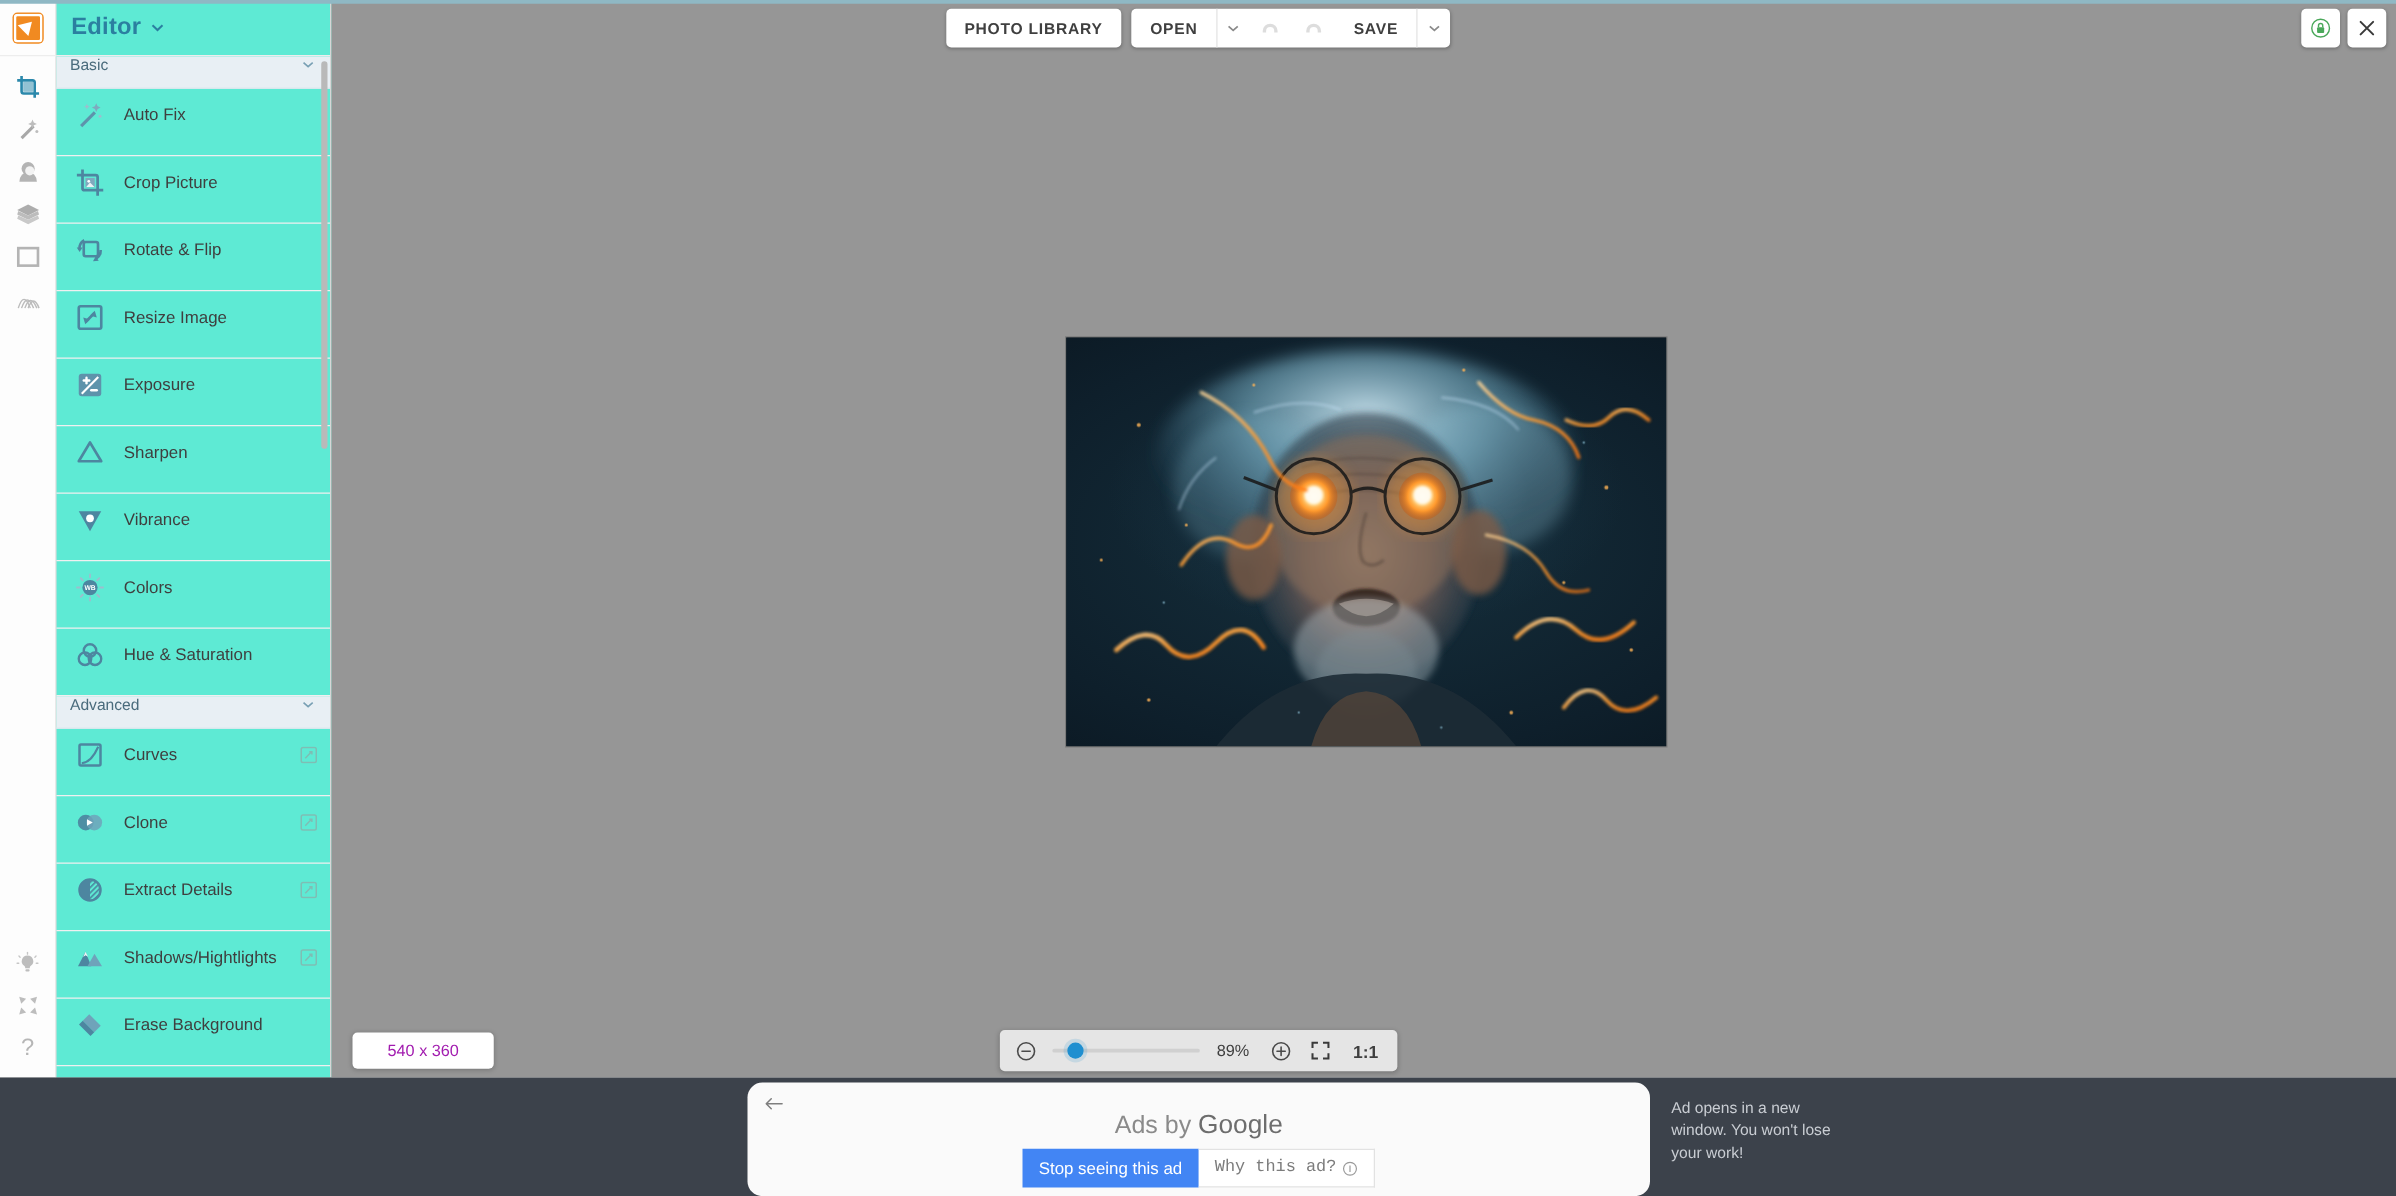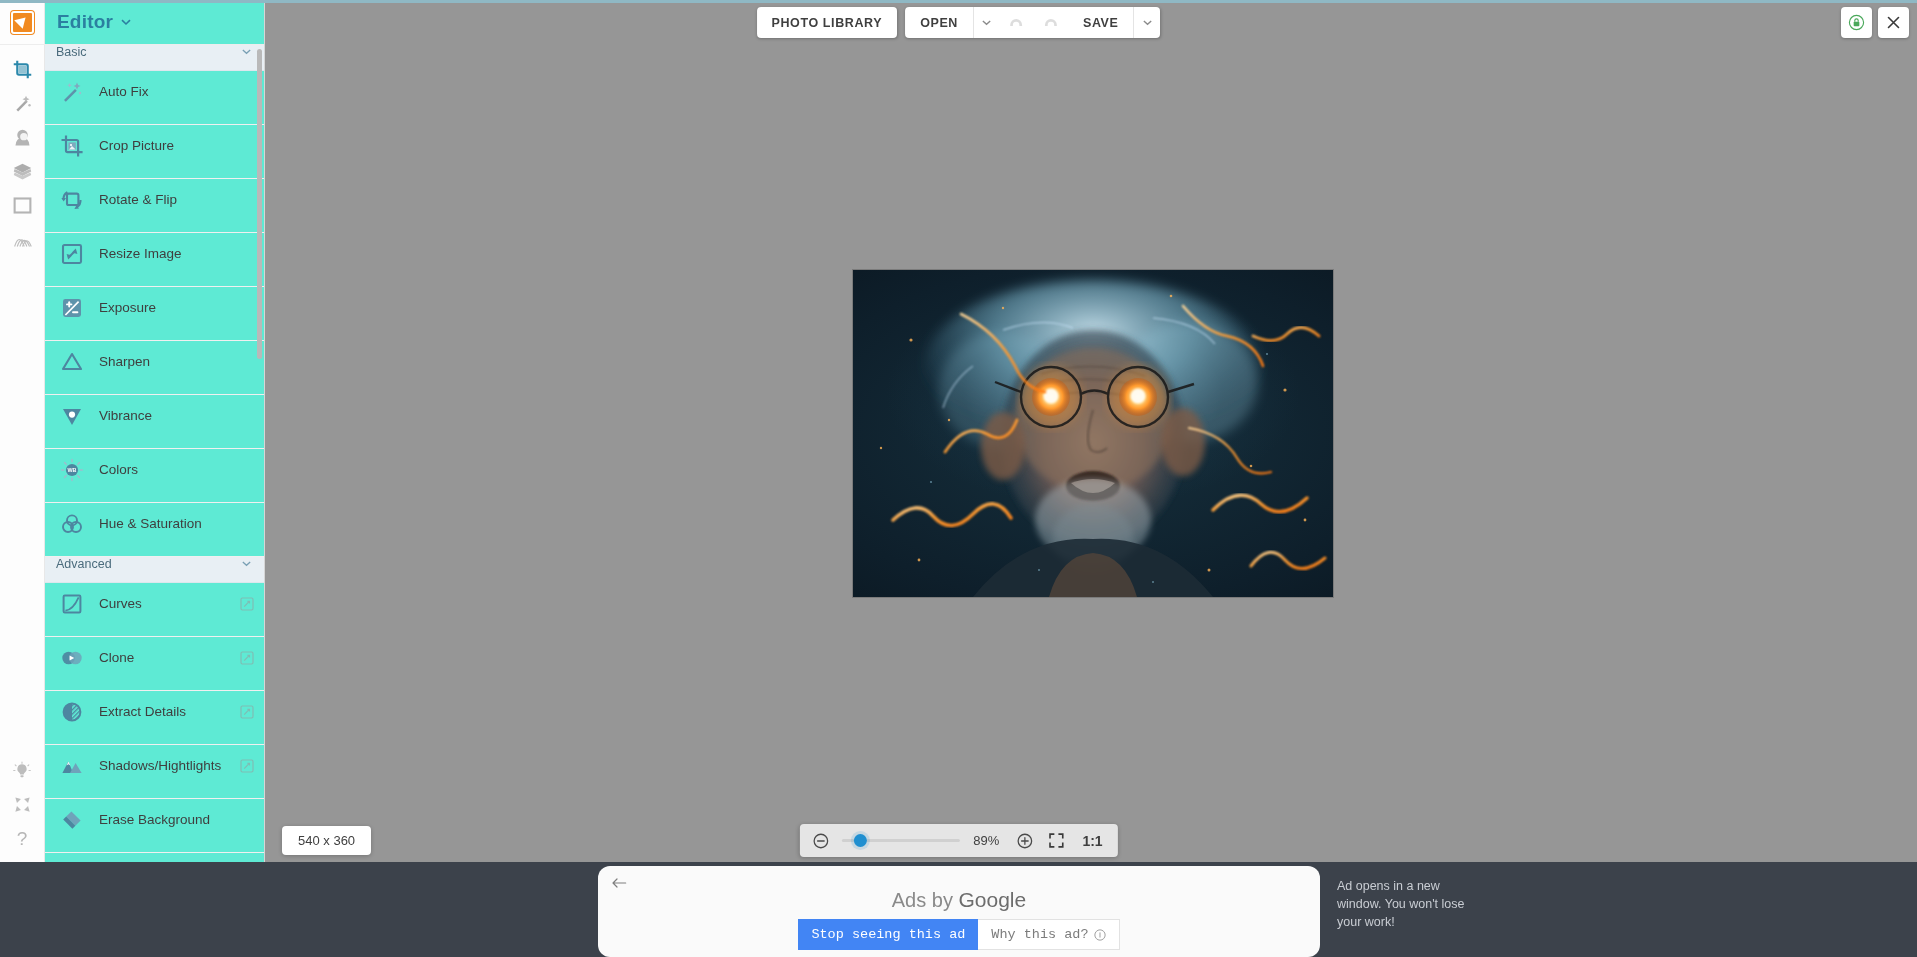--- a/index.html
+++ b/index.html
@@ -139,22 +139,22 @@
   .tool-label { font-size: 13.5px; color: #3f3f3f; flex: 1; white-space: nowrap; }
   .tool-badge { width: 14px; height: 14px; flex: 0 0 14px; opacity: .55; }
   .scrollbar {
     position: absolute; right: 2px; top: 4px; width: 5px; height: 310px;
     background: #b9b9b9; border-radius: 3px; cursor: pointer;
   }
 
   
   .dim-badge {
     position: absolute; left: 282px; top: 826px;
-    background: #fff; border-radius: 4px; padding: 7px 16px;
-    font-size: 13px; color: #404040; box-shadow: 0 1px 4px rgba(0,0,0,.22);
+    background: #fff; border-radius: 4px; padding: 7px 28px;
+    font-size: 13px; color: #a21caf; box-shadow: 0 1px 4px rgba(0,0,0,.22);
     z-index: 7;
   }
   .zoombar {
     position: absolute; left: 50%; transform: translateX(-50%); top: 824px;
     height: 33px; background: #e5e5e5; border-radius: 4px;
     display: flex; align-items: center; padding: 0 10px; gap: 10px;
     box-shadow: 0 1px 4px rgba(0,0,0,.22); z-index: 7;
   }
   .zb-ico { width: 22px; height: 22px; display: flex; align-items: center;
     justify-content: center; cursor: pointer; }
@@ -189,21 +189,21 @@
     font-size: 20px; color: #8a8a8a; font-family: "Liberation Sans", sans-serif;
   }
   .ad-by .g { color: #6d6d6d; font-size: 21px; }
   .ad-btns {
     position: absolute; left: 0; right: 0; top: 53px;
     display: flex; justify-content: center;
   }
   .ad-stop {
     background: #4285f4; color: #fff; font-size: 13.5px;
     padding: 7px 13px; border: none; cursor: pointer;
-    font-family: Liberation Mono, monospace;
+    font-family: Liberation Sans, sans-serif;
   }
   .ad-why {
     background: #fff; color: #7c7c7c; font-size: 13.5px;
     padding: 7px 13px; border: 1px solid #e2e2e2; border-left: none;
     cursor: pointer; display: flex; align-items: center; gap: 5px;
     font-family: Liberation Mono, monospace;
   }
   .ad-note {
     position: absolute; left: 1337px; top: 16px; width: 130px;
     color: #c9cdd3; font-size: 12.5px; line-height: 1.42;

